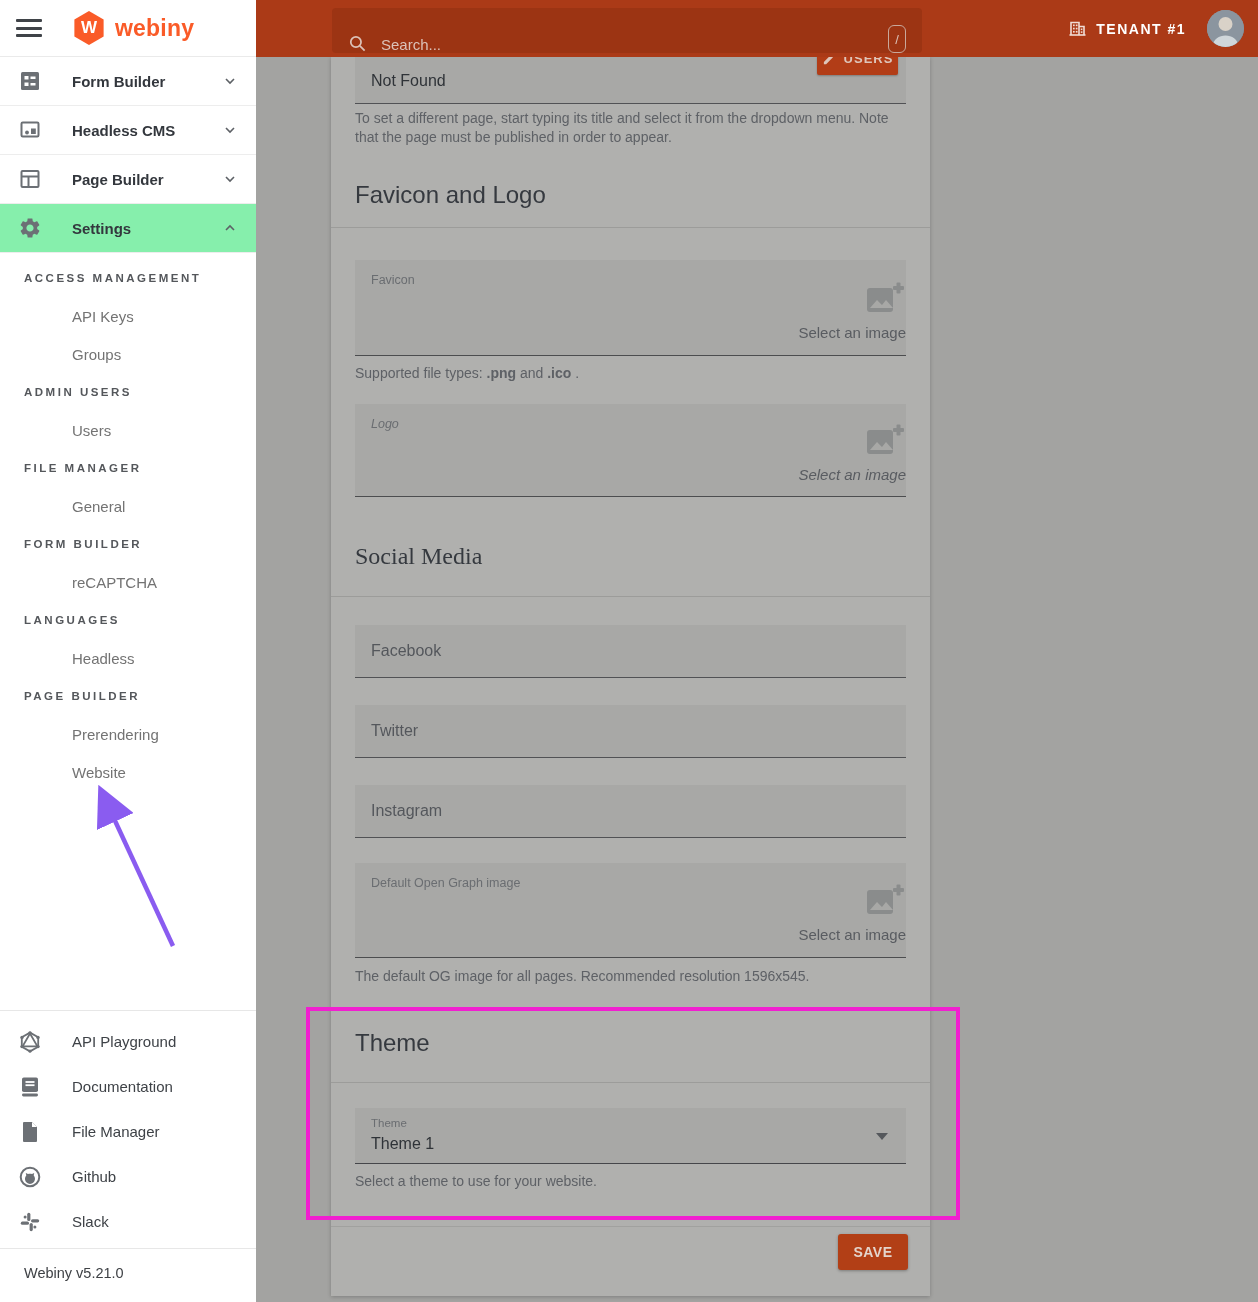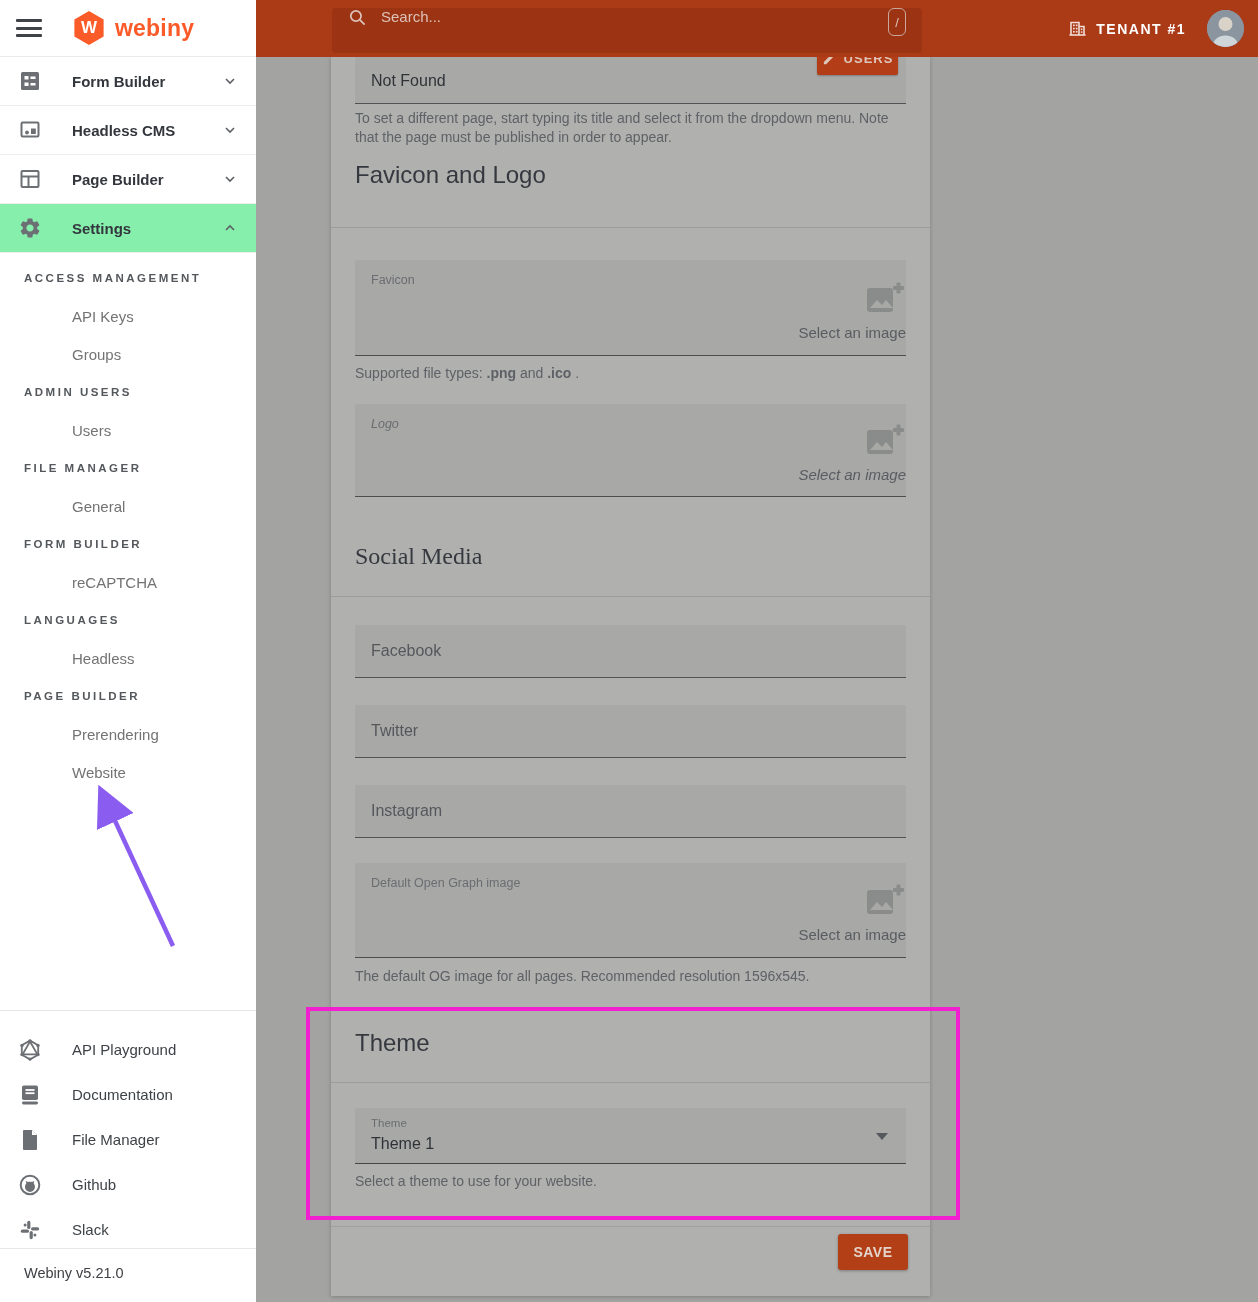--- a/index.html
+++ b/index.html
@@ -2,21 +2,21 @@
 <html><head>
 <meta charset="utf-8">
 <style>
   * { margin:0; padding:0; box-sizing:border-box; }
   html,body { width:1258px; height:1302px; }
   body { font-family:"Liberation Sans", sans-serif; background:#a3a3a1; }
   .app { position:relative; width:1258px; height:1302px; overflow:hidden; }
 
   
   .topbar { position:absolute; left:256px; top:0; right:0; height:57px; background:#ab3a17; z-index:40; }
-  .searchbar { position:absolute; left:76px; top:8px; width:590px; height:45px; background:#9c3413; border-radius:4px; display:flex; align-items:flex-start; padding:0 16px; }
+  .searchbar { position:absolute; left:76px; top:8px; width:590px; height:45px; background:#9c3413; border-radius:4px; display:flex; align-items:flex-end; padding:0 16px; }
   .searchbar svg { flex:0 0 auto; }
   .search-input { flex:1; margin-left:14px; background:transparent; border:none; outline:none; font-size:15px; color:#e3cdc4; font-family:"Liberation Sans",sans-serif; }
   .search-input::placeholder { color:#dcc2b8; opacity:1; }
   .slash-badge { width:18px; height:28px; border:1.5px solid #c9a89b; border-radius:6px; color:#dcc2b8; font-size:13px; display:flex; align-items:center; justify-content:center; }
   .tenant { position:absolute; right:72px; top:0; height:57px; display:flex; align-items:center; gap:9px; color:#ffffff; font-size:14px; font-weight:bold; letter-spacing:1.5px; cursor:pointer; }
   .avatar { position:absolute; right:14px; top:10px; width:37px; height:37px; border-radius:50%; overflow:hidden; background:linear-gradient(145deg,#9aa4ae 0%,#7d8792 55%,#5f6872 100%); cursor:pointer; }
   .avatar svg { display:block; }
 
   
   .sidebar { position:absolute; left:0; top:0; width:256px; height:1302px; background:#ffffff; z-index:50; }
@@ -30,21 +30,21 @@
   .nav-item { height:49px; display:flex; align-items:center; padding:0 18px; border-bottom:1px solid #ededed; cursor:pointer; color:#6c7075; }
   .nav-item.selected { background:#86efac; }
   .nav-label { margin-left:30px; font-size:15px; font-weight:bold; color:#33373d; }
   .nav-chevron { margin-left:auto; color:#5d6166; }
 
   .submenu { padding-top:6px; }
   .submenu-row { height:38px; display:flex; align-items:center; cursor:pointer; }
   .submenu-header { padding-left:24px; font-size:11.5px; font-weight:bold; letter-spacing:2.5px; color:#54575b; cursor:default; }
   .submenu-link { padding-left:72px; font-size:15px; color:#737373; }
 
-  .side-bottom { position:absolute; left:0; right:0; top:1010px; border-top:1px solid #e7e7e7; padding-top:16px; }
+  .side-bottom { position:absolute; left:0; right:0; top:1010px; border-top:1px solid #e7e7e7; padding-top:8px; }
   .bottom-item { height:45px; display:flex; align-items:center; padding:0 18px; cursor:pointer; color:#6c7075; }
   .bottom-label { margin-left:30px; font-size:15px; color:#3e4247; }
   .side-version { position:absolute; left:0; right:0; top:1248px; border-top:1px solid #e7e7e7; padding:16px 0 0 24px; font-size:14.5px; color:#3e4145; }
 
   
   .content { position:absolute; left:256px; top:57px; right:0; bottom:0; background:#a3a3a1; z-index:10; }
   .card { position:absolute; left:75px; top:0; width:599px; height:1239px; background:#b0b0ae; box-shadow:0 1px 4px rgba(0,0,0,0.22); }
 
   .field-page { position:absolute; left:24px; top:-10px; width:551px; height:57px; }
   .field-page input { width:100%; height:100%; background:#a8a8a6; border:none; border-bottom:1px solid #515255; outline:none; padding:12px 16px 0 16px; font-size:16px; color:#2f3338; font-family:"Liberation Sans",sans-serif; }
@@ -269,21 +269,21 @@
         <input value="Not Found" style="">
         <button class="edit-btn">
           <svg width="15" height="15" viewBox="0 0 16 16">
               <path fill="#dec5ba" d="M2 11.6V14h2.4l7.3-7.3-2.4-2.4L2 11.6zM13.8 4.3c.3-.3.3-.8 0-1.1l-1-1c-.3-.3-.8-.3-1.1 0L10.5 3.4l2.4 2.4 0.9-1.5z"></path>
             </svg>
           <span>USERS</span>
         </button>
       </div>
       <div class="help-text" style="top:52px;">To set a different page, start typing its title and select it from the dropdown menu. Note that the page must be published in order to appear.</div>
 
-      <div class="sec-title" style="top:104px;text-align:center;">Favicon and Logo</div>
+      <div class="sec-title" style="top:124px;text-align:center;">Favicon and Logo</div>
       <div class="sec-divider" style="top:170px;"></div>
 
       <div class="upload-box" style="top:203px; height:96px;">
         <div class="upload-label">Favicon</div>
         <div class="upload-center">
           <svg width="44" height="40" viewBox="0 0 44 40">
               <rect x="5" y="9" width="26" height="24" rx="3" fill="#8a8c8c"></rect>
               <path d="M8 29l7-8 5 5 4-5 7 8z" fill="#a8a8a6"></path>
               <rect x="31" y="7" width="11" height="4" rx="1" fill="#8a8c8c"></rect>
               <rect x="34.5" y="3.5" width="4" height="11" rx="1" fill="#8a8c8c"></rect>

